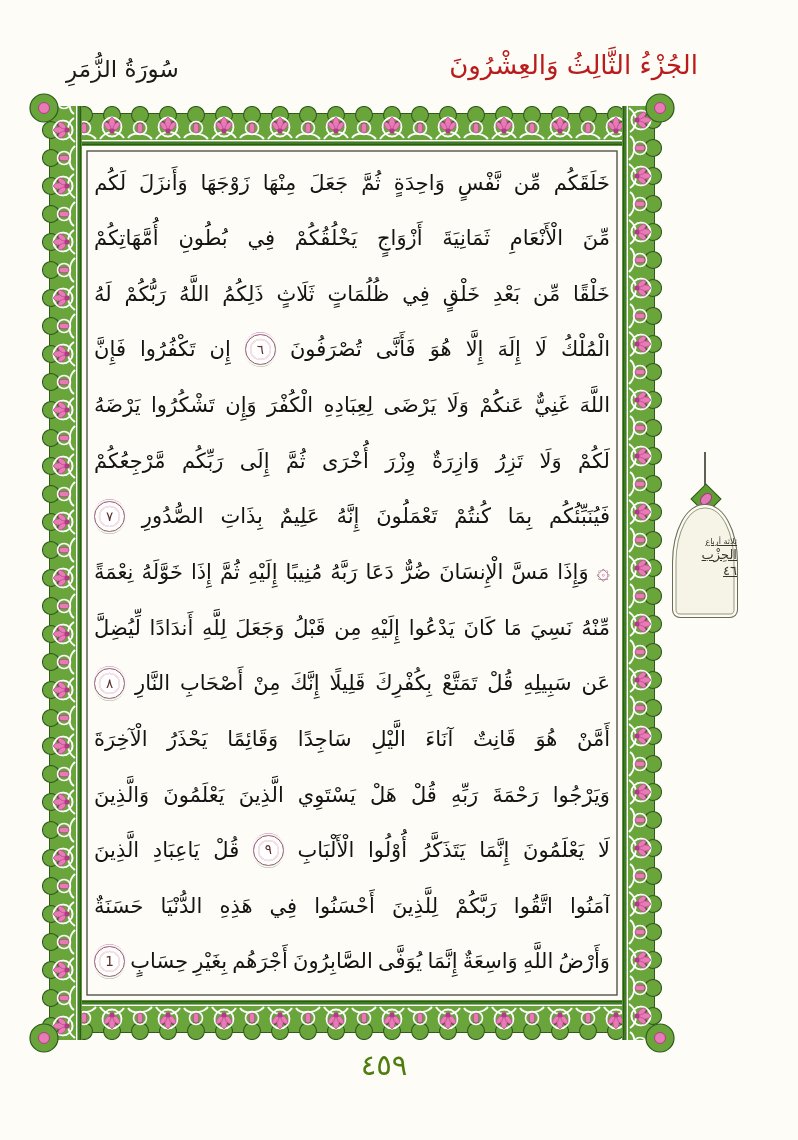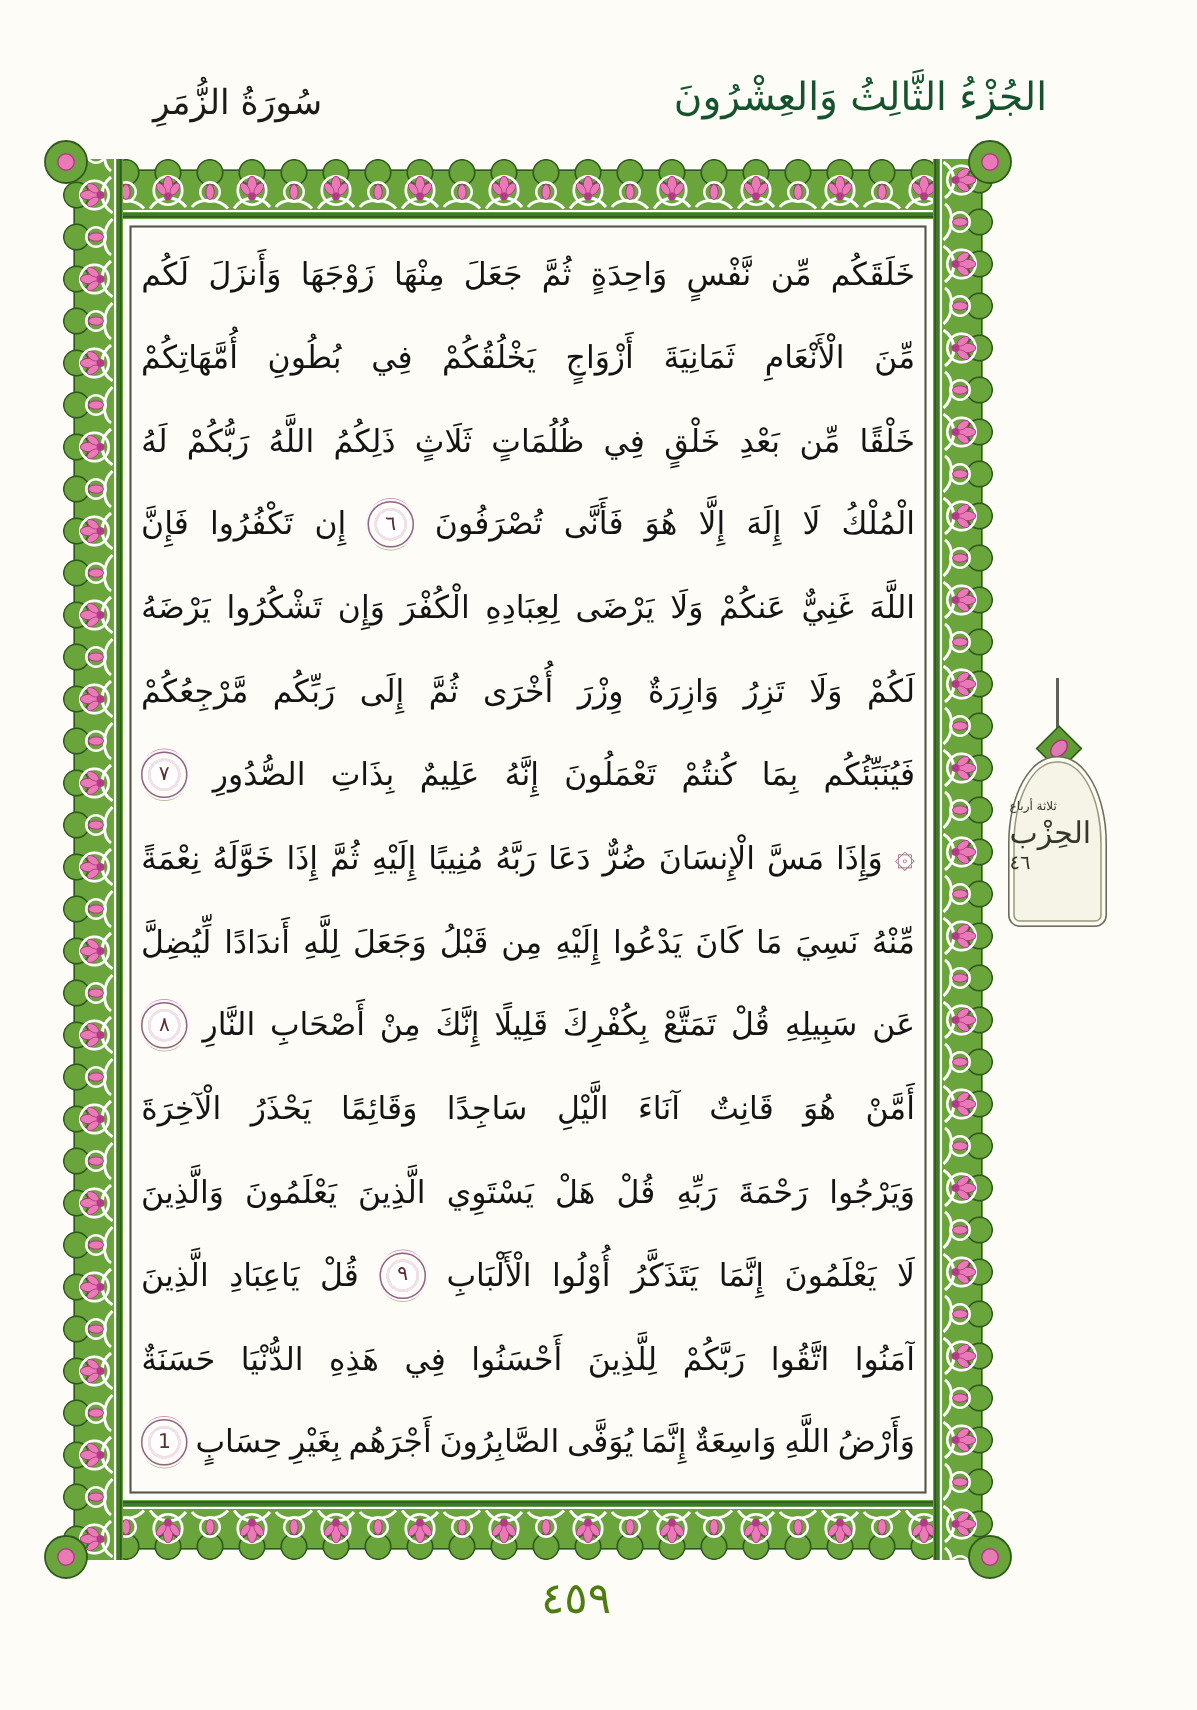--- a/index.html
+++ b/index.html
@@ -8,25 +8,25 @@
     background:#ffffff;
     font-family:"DejaVu Sans", sans-serif;
   }
   .page{
     position:relative;width:798px;height:1140px;
     background:#fdfcf6;overflow:hidden;
   }
   
   .juz-title{
     position:absolute;top:50px;right:100px;
-    font-size:26px;color:#14532d;direction:rtl;white-space:nowrap;
+    font-size:26px;color:#b91c1c;direction:rtl;white-space:nowrap;
   }
   .surah-title{
     position:absolute;top:56px;left:66px;
-    font-size:23px;color:#1b1b18;direction:rtl;white-space:nowrap;margin-left:36px;
+    font-size:23px;color:#1b1b18;direction:rtl;white-space:nowrap;
   }
   
   svg.frame{position:absolute;left:42px;top:106px;overflow:visible;}
   
   .quran-text{
     position:absolute;left:94px;top:156px;width:516px;height:832px;
     display:flex;flex-direction:column;justify-content:space-between;
     direction:rtl;
   }
   .q-line{
@@ -53,25 +53,25 @@
   .hizb-crest{position:absolute;left:29px;top:36px;width:20px;height:20px;
     background:#5f9c33;border:1px solid #2f5a1c;transform:rotate(45deg);}
   .hizb-crest-petal{position:absolute;left:5px;top:3px;width:8px;height:12px;
     background:#e07ab4;border-radius:50%;border:1px solid #a8347c;}
   .hizb-dome{
     position:absolute;left:6px;top:52px;width:64px;height:112px;
     background:#f6f4e6;
     border:1.6px solid #6b6b5c;
     border-radius:32px 32px 8px 8px / 58px 58px 8px 8px;
     box-shadow:inset 0 0 0 2.5px #fdfcf2, inset 0 0 0 3.5px #97977f;
-    display:flex;flex-direction:column;align-items:flex-end;justify-content:center;
-    direction:rtl;color:#35352b;text-align:center;
+    display:flex;flex-direction:column;align-items:flex-start;justify-content:center;
+    direction:rtl;color:#35352b;text-align:center;text-decoration:underline;
   }
   .hizb-fraction{font-size:8px;line-height:1.2;margin-top:14px;}
-  .hizb-label{font-size:20px;line-height:1.25;}
+  .hizb-label{font-size:13px;line-height:1.25;}
   .hizb-number{font-size:13px;line-height:1.2;margin-bottom:20px;}
   
   .page-number{
     position:absolute;left:0;top:1048px;width:768px;text-align:center;
     font-size:29px;color:#4d7c0f;
   }
 </style>
 </head>
 <body>
 

